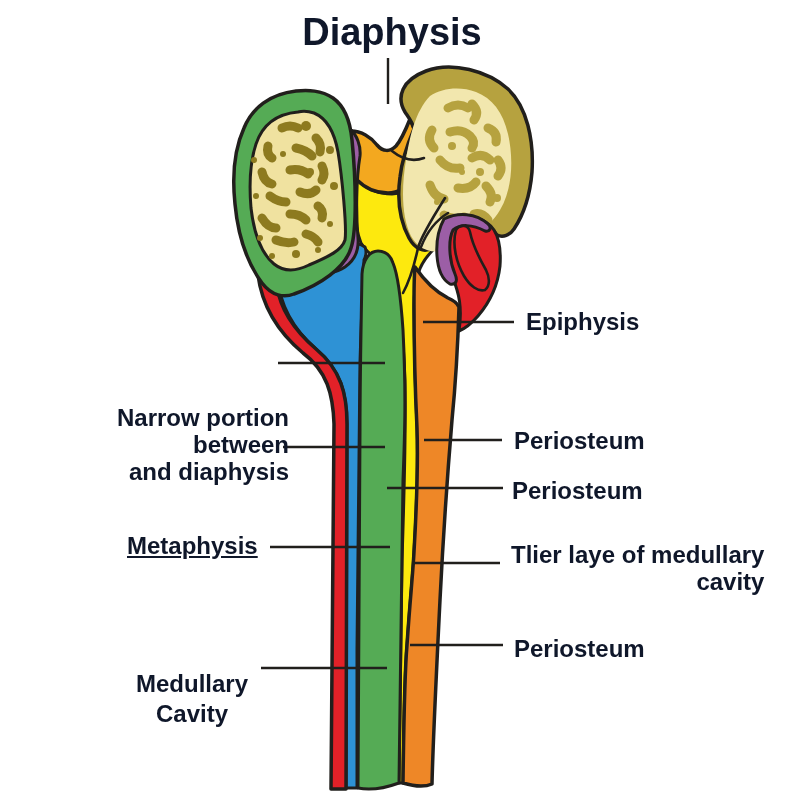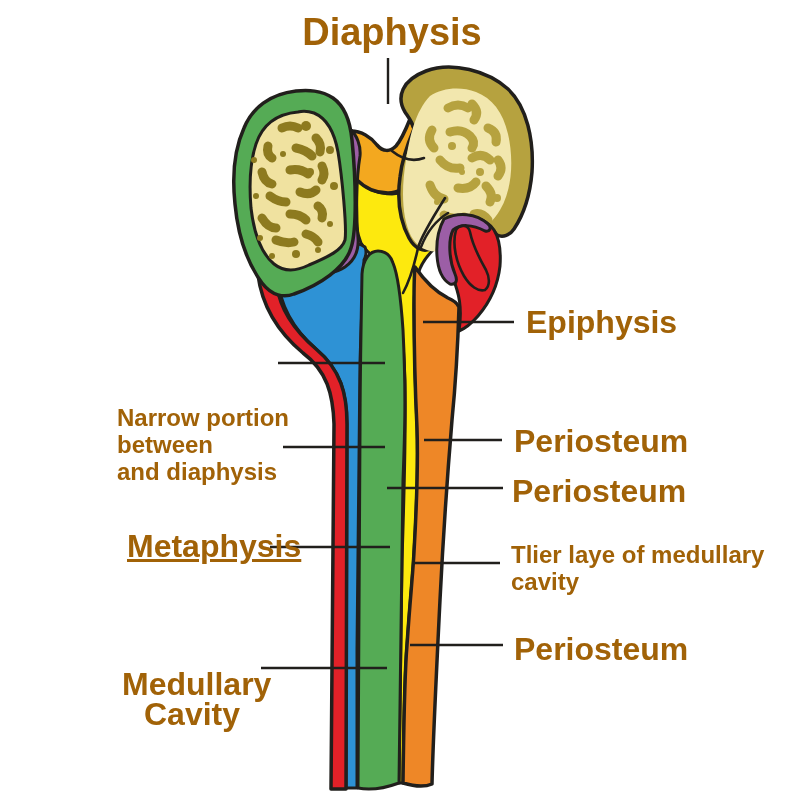--- a/index.html
+++ b/index.html
@@ -5,23 +5,23 @@
   html,body{margin:0;padding:0;background:#ffffff;}
   #stage{position:relative;width:800px;height:800px;background:#ffffff;overflow:hidden;
          font-family:"Liberation Sans",sans-serif;}
   #bone-svg{position:absolute;left:0;top:0;width:800px;height:800px;}
   
   .shape{stroke-width:3;stroke-linejoin:round;}
   .outer{stroke-width:3.5;stroke-linejoin:round;}
   .detail{stroke-width:2.6;fill:none;stroke-linecap:round;}
   .leader{stroke-width:2.4;}
   .spot{stroke-linecap:round;}
-  .label{position:absolute;color:#a16207;font-weight:bold;white-space:pre-line;}
-  .lab-big{font-size:32px;line-height:30px;}
-  .lab-small{font-size:24px;line-height:27px;}
+  .label{position:absolute;color:#0f172a;font-weight:bold;white-space:pre-line;}
+  .lab-big{font-size:24px;line-height:30px;}
+  .lab-small{font-size:24px;line-height:27px;text-align:right;}
   .title{font-size:38px;line-height:40px;text-align:center;}
   .centered{text-align:center;}
 </style>
 </head>
 <body>
 
 <div id="stage">
 
   <svg id="bone-svg" viewBox="0 0 800 800" xmlns="http://www.w3.org/2000/svg">
 

